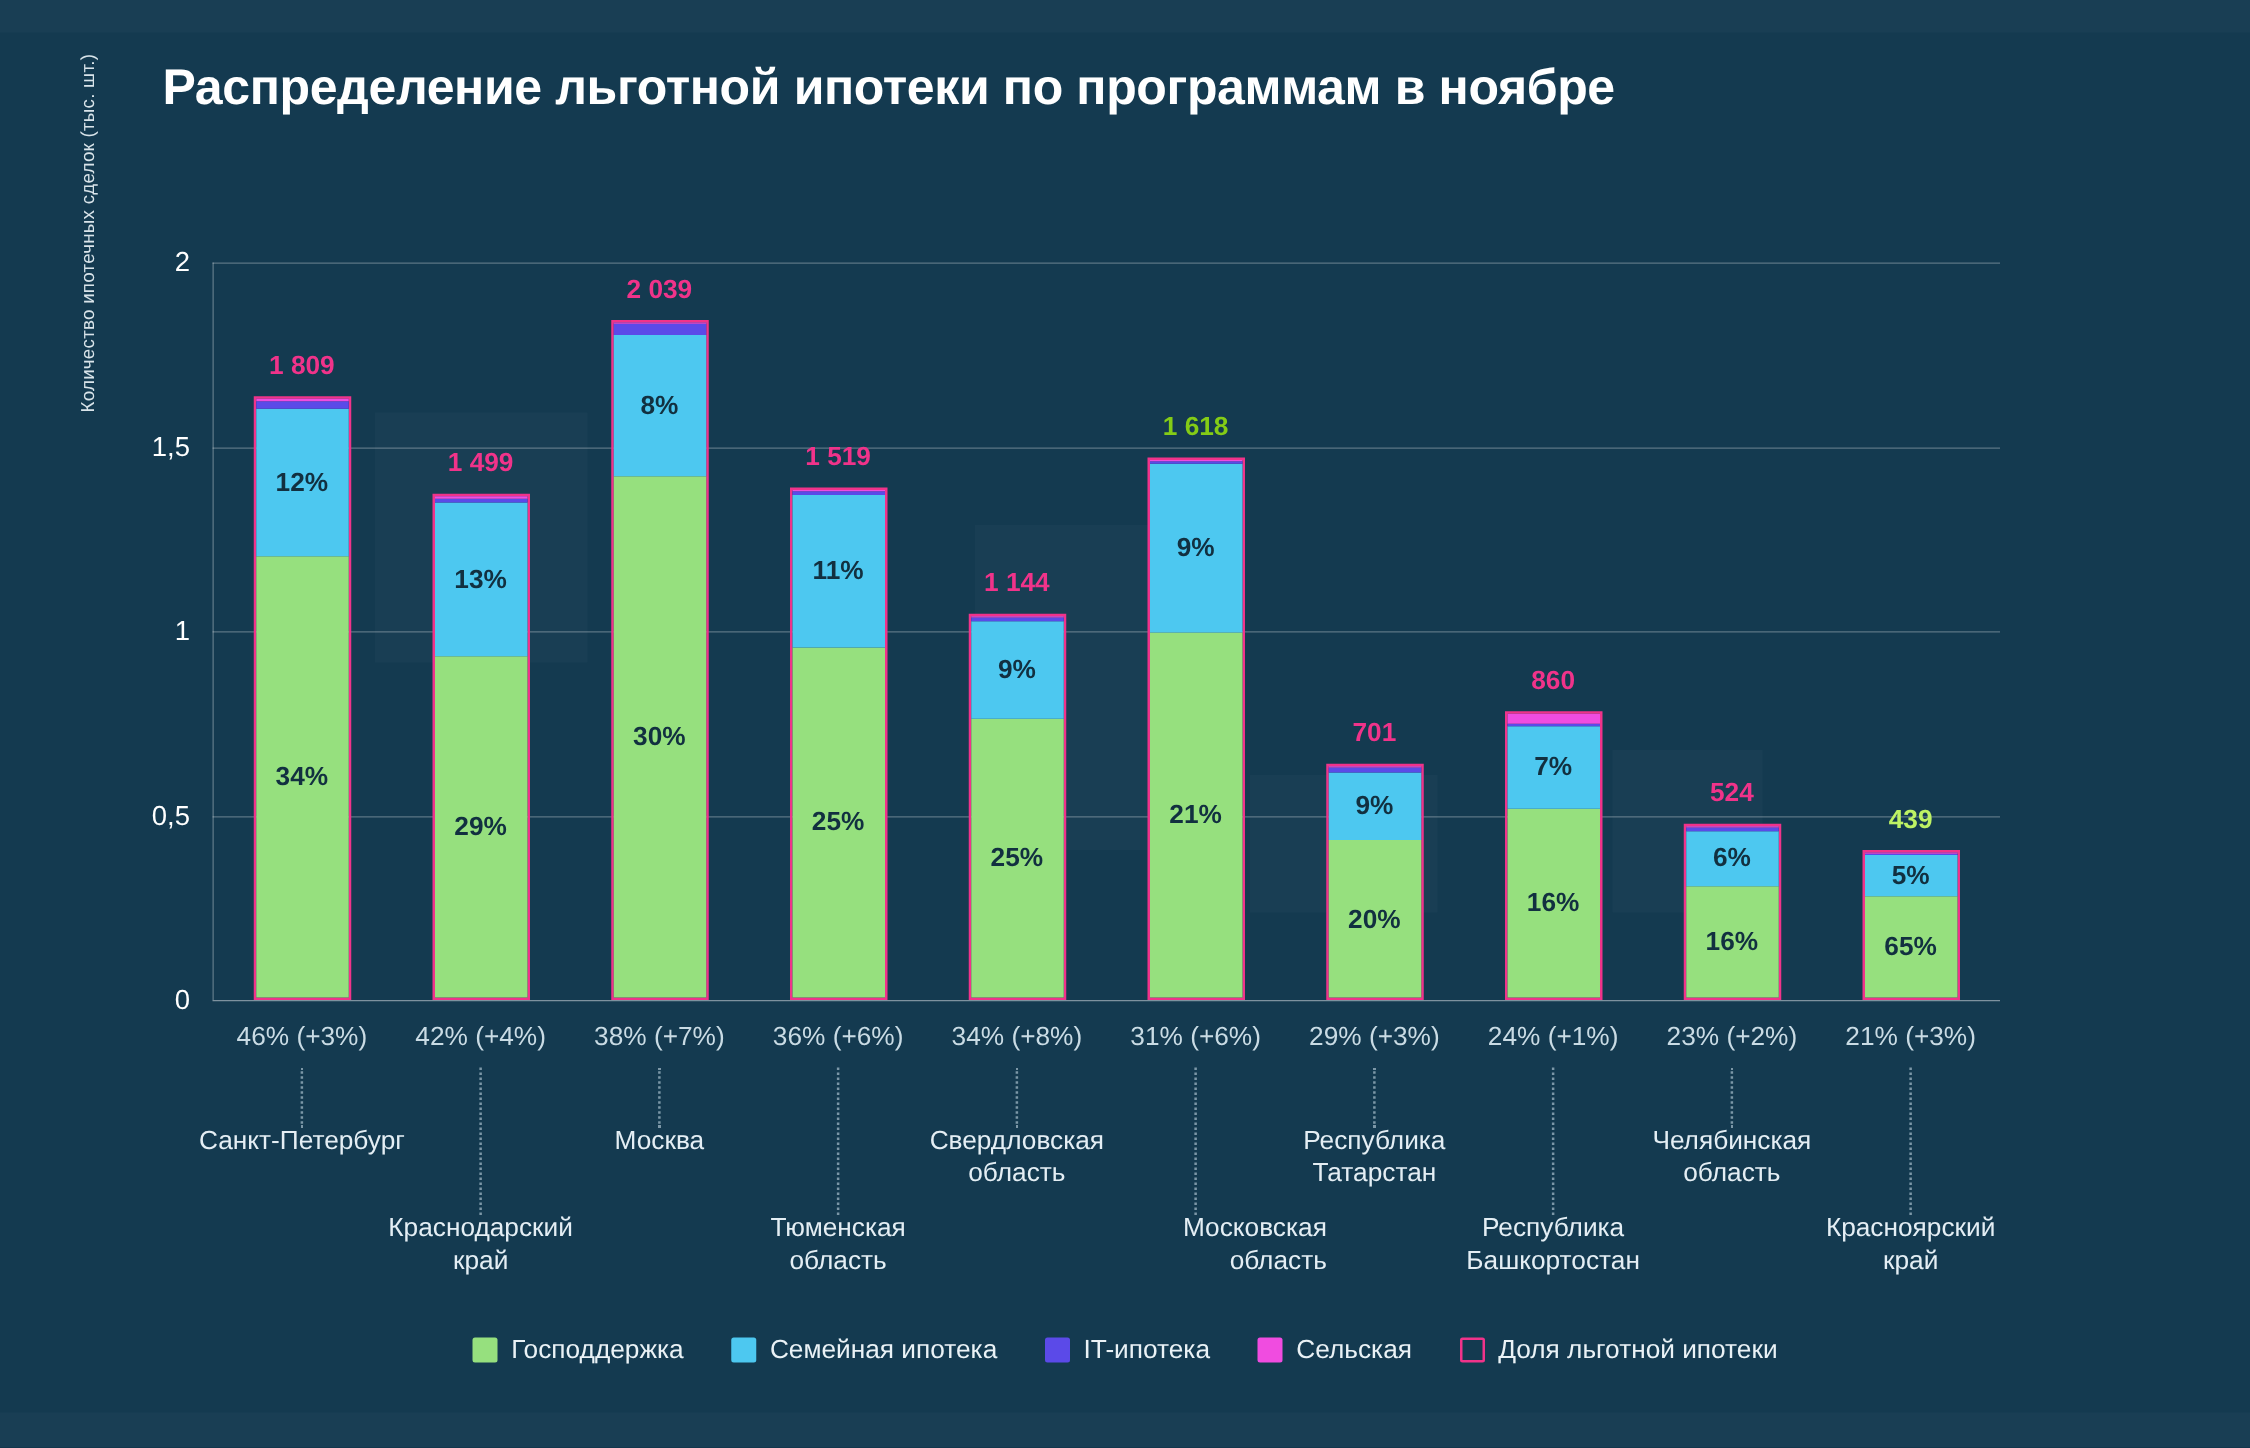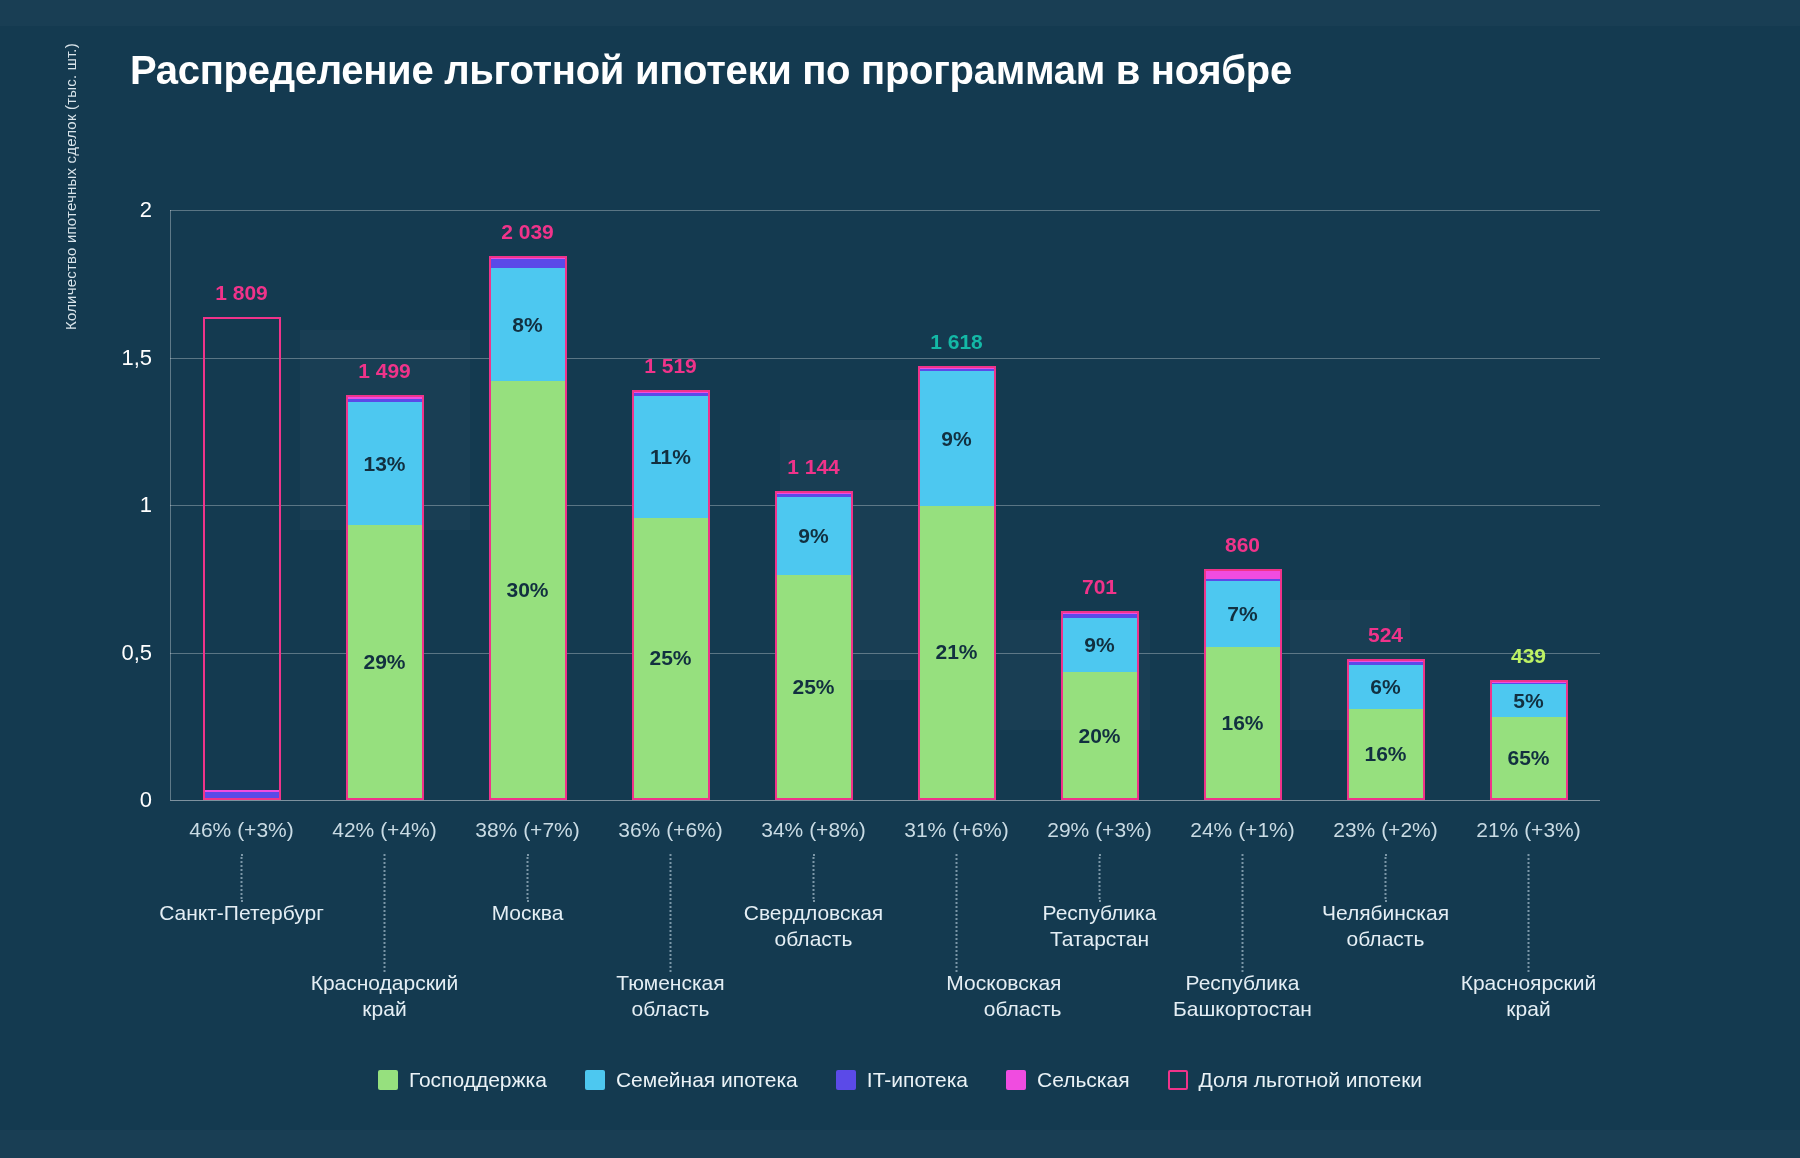--- a/index.html
+++ b/index.html
@@ -240,20 +240,26 @@
         <div class="gridline" style="top: 652.5px;"></div>
         <div class="gridline" style="top: 505px;"></div>
         <div class="gridline" style="top: 357.5px;"></div>
         <div class="gridline" style="top: 210px;"></div>
       </div>
   </div>
 
   <div class="bars-layer" id="bars-layer">
       <div class="bar-group" style="left: 202.5px; width: 78px; bottom: 358px; height: 483.21px;">
         <div class="bar" style="height: 483.21px; border-color: rgb(240, 51, 138);">
+          <div class="seg" style="height: 355.475px; background: rgb(150, 224, 126);">
+            <span class="seg-label">34%</span>
+          </div>
+          <div class="seg" style="height: 119.475px; background: rgb(77, 200, 240);">
+            <span class="seg-label">12%</span>
+          </div>
           <div class="seg" style="height: 5.9px; background: rgb(91, 74, 232);"></div>
           <div class="seg" style="height: 2.36px; background: rgb(240, 76, 224);"></div>
         </div>
         <div class="bar-total" style="bottom: 495.21px; color: rgb(240, 51, 138);">1 809</div>
       </div>
       <div class="bar-group" style="left: 345.5px; width: 78px; bottom: 358px; height: 404.74px;">
         <div class="bar" style="height: 404.74px; border-color: rgb(240, 51, 138);">
           <div class="seg" style="height: 275.825px; background: rgb(150, 224, 126);">
             <span class="seg-label">29%</span>
           </div>
@@ -308,21 +314,21 @@
         <div class="bar" style="height: 434.24px; border-color: rgb(240, 51, 138);">
           <div class="seg" style="height: 295px; background: rgb(150, 224, 126);">
             <span class="seg-label">21%</span>
           </div>
           <div class="seg" style="height: 135.7px; background: rgb(77, 200, 240);">
             <span class="seg-label">9%</span>
           </div>
           <div class="seg" style="height: 2.36px; background: rgb(91, 74, 232);"></div>
           <div class="seg" style="height: 1.18px; background: rgb(240, 76, 224);"></div>
         </div>
-        <div class="bar-total" style="bottom: 446.24px; color: #14b8a6;">1 618</div>
+        <div class="bar-total" style="bottom: 446.24px; color: #84cc16;">1 618</div>
       </div>
       <div class="bar-group" style="left: 1060.5px; width: 78px; bottom: 358px; height: 189.095px;">
         <div class="bar" style="height: 189.095px; border-color: rgb(240, 51, 138);">
           <div class="seg" style="height: 128.325px; background: rgb(150, 224, 126);">
             <span class="seg-label">20%</span>
           </div>
           <div class="seg" style="height: 56.05px; background: rgb(77, 200, 240);">
             <span class="seg-label">9%</span>
           </div>
           <div class="seg" style="height: 3.54px; background: rgb(91, 74, 232);"></div>

